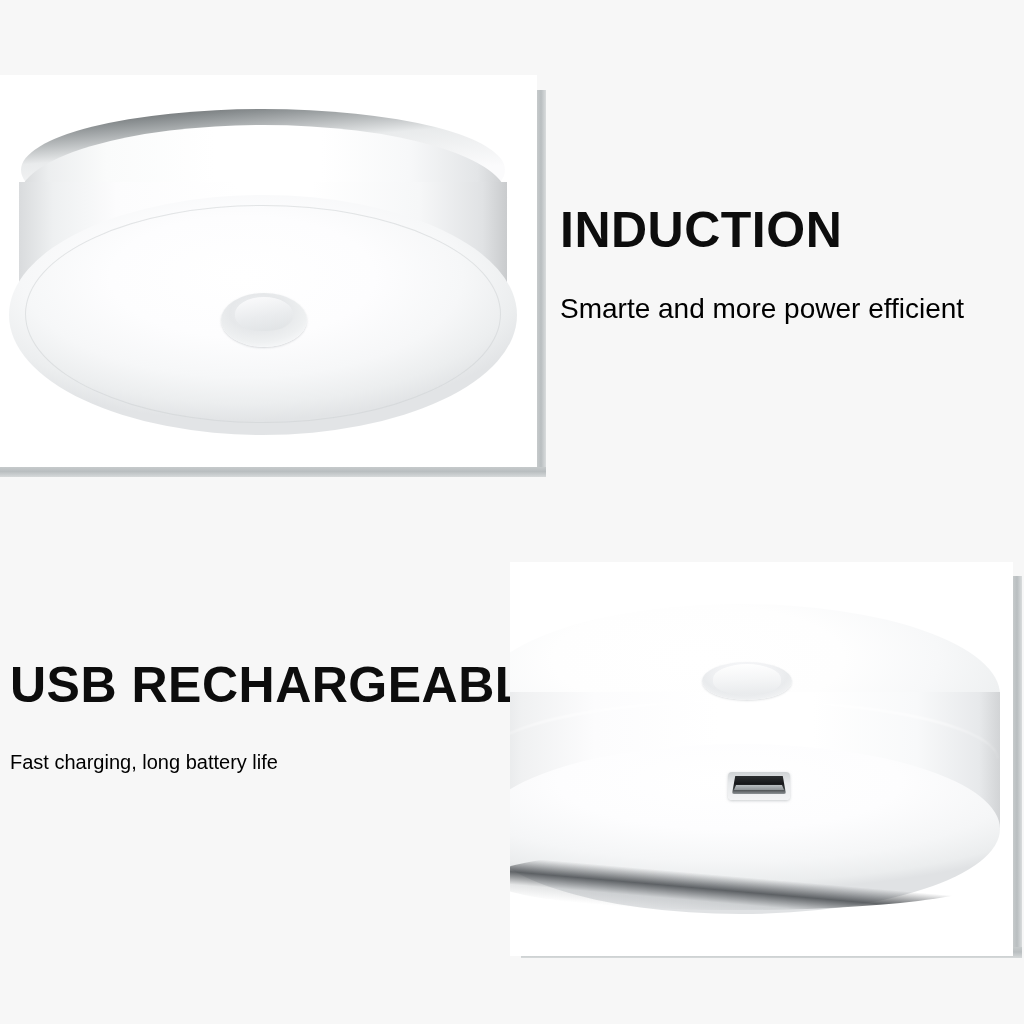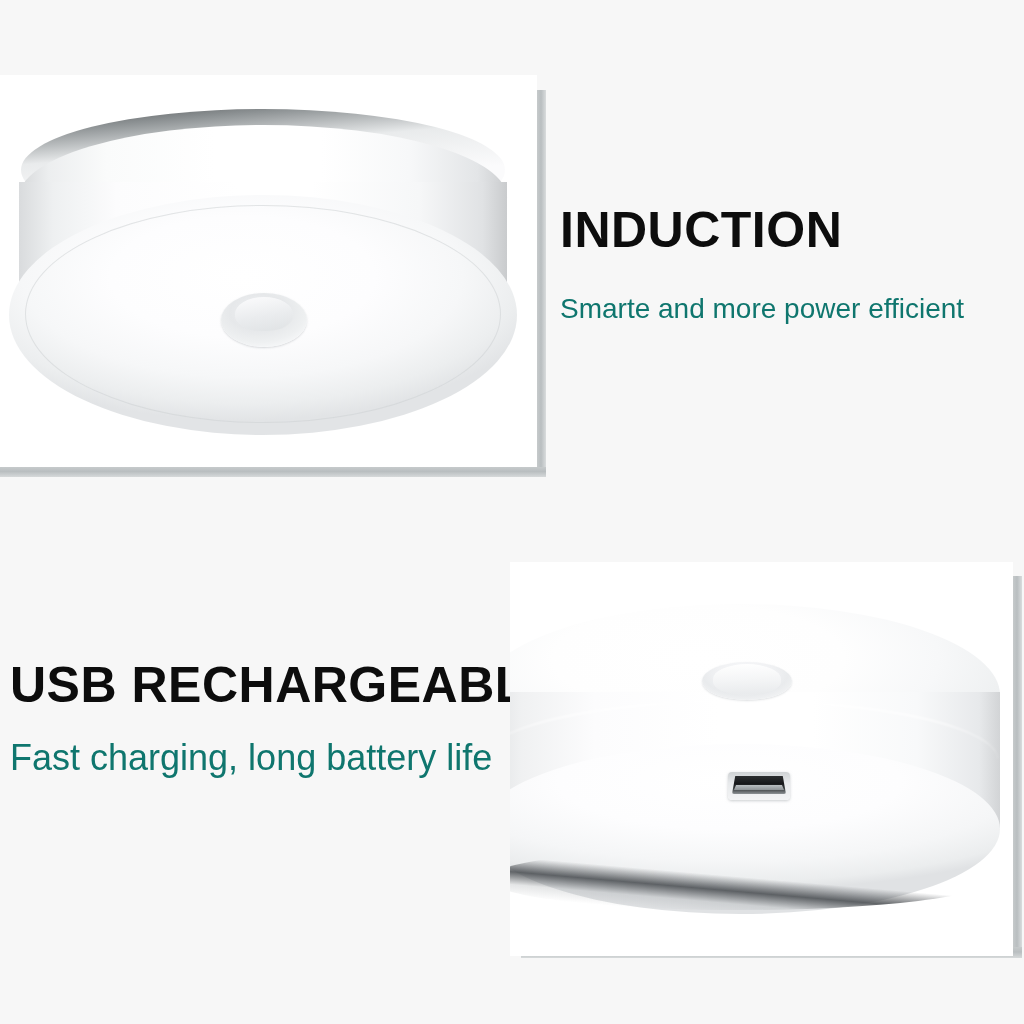--- a/index.html
+++ b/index.html
@@ -336,41 +336,41 @@
     text-align: left;
   }
   .feature-heading {
     color: #0d0d0d;
     font-weight: 700;
     letter-spacing: 0.5px;
     white-space: nowrap;
     line-height: 1;
   }
   .feature-sub {
-    color: #0f766e;
+    color: #000000;
     font-weight: 300;
     white-space: nowrap;
     line-height: 1;
   }
 
   #text-induction {
     left: 560px;
     top: 205px;
     width: 462px;
   }
   #text-induction .feature-heading { font-size: 50px; }
   #text-induction .feature-sub { font-size: 28px; margin-top: 40px; }
 
   #text-usb {
     left: 10px;
     top: 660px;
     width: 510px;
   }
   #text-usb .feature-heading { font-size: 50px; }
-  #text-usb .feature-sub { font-size: 36px; margin-top: 30px; }
+  #text-usb .feature-sub { font-size: 20px; margin-top: 42px; }
 </style>
 </head>
 <body>
 
 <div class="panel-shadow-right" id="panel-induction-shadow-right"></div>
 <div class="panel-shadow-bottom" id="panel-induction-shadow-bottom"></div>
 
 <div class="panel" id="panel-induction">
   <div class="product-puck-angled">
     <div class="puck-a-rim"></div>

